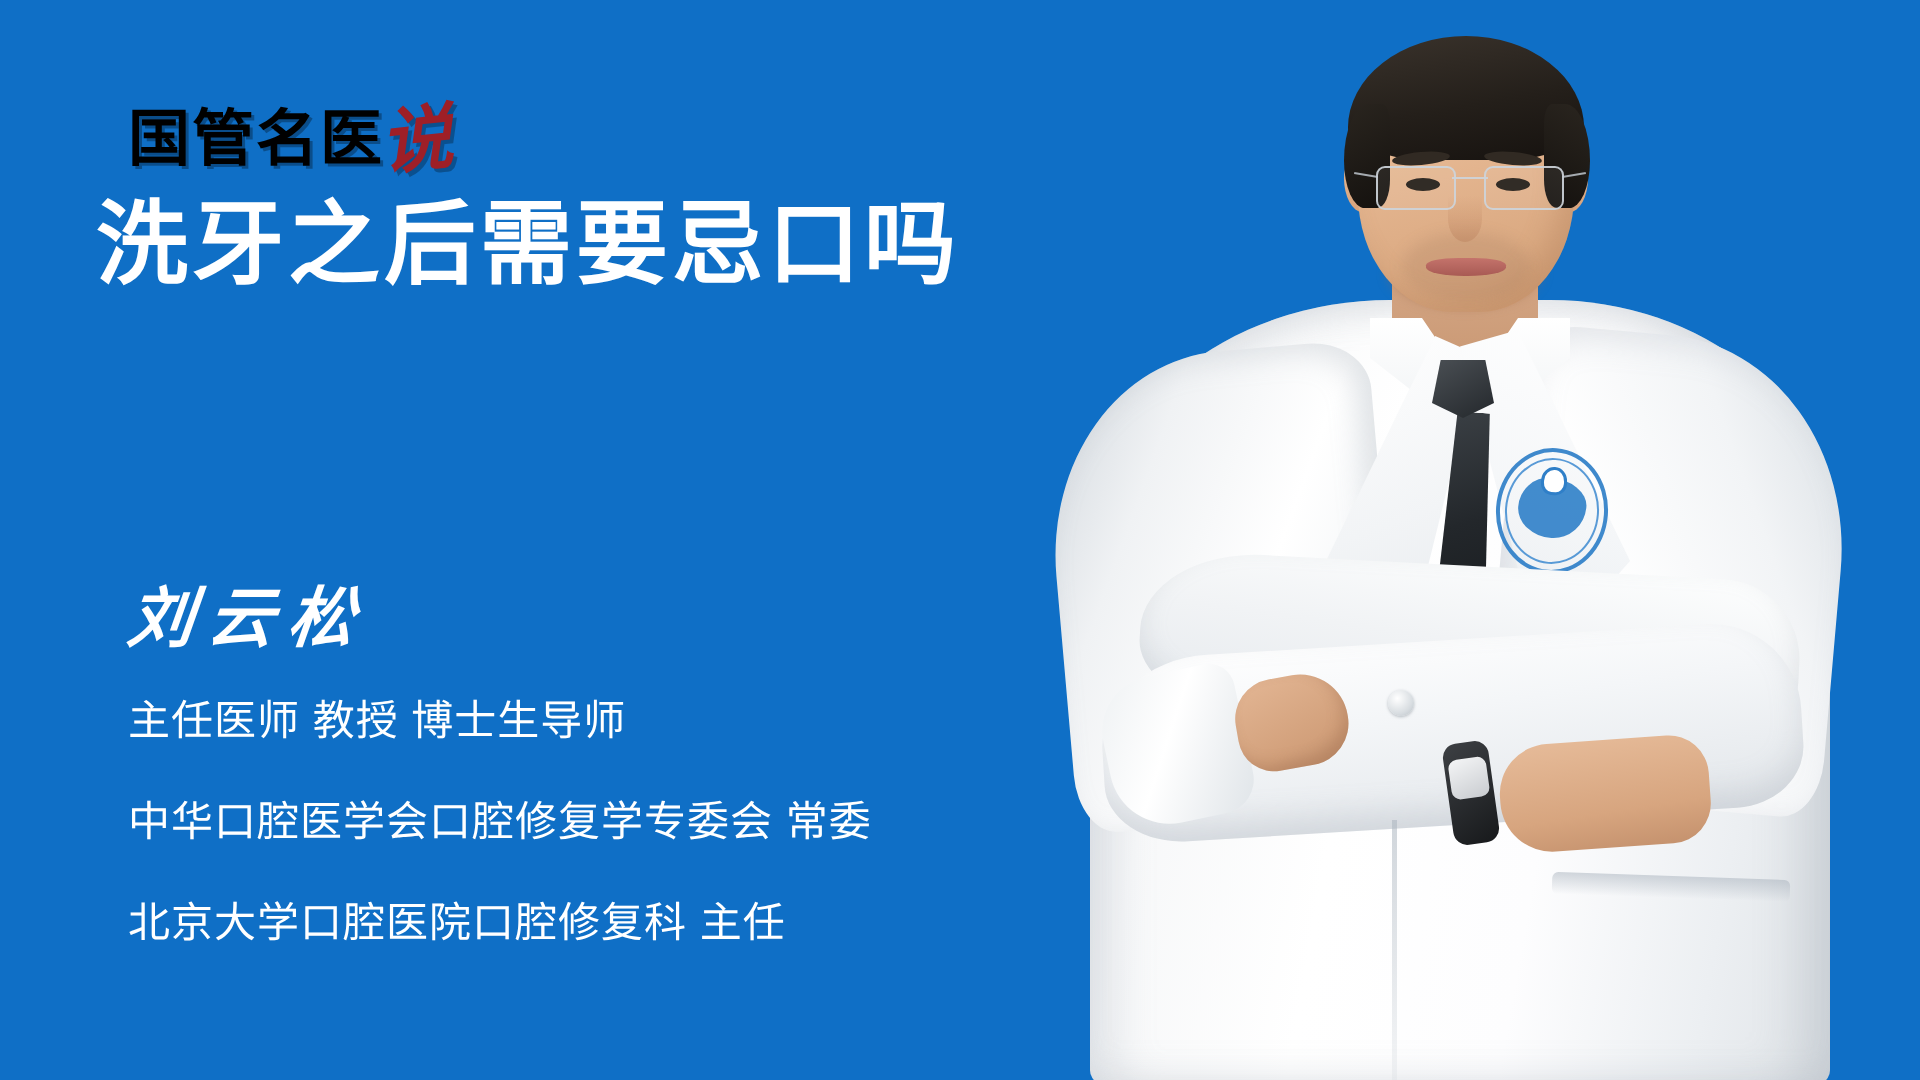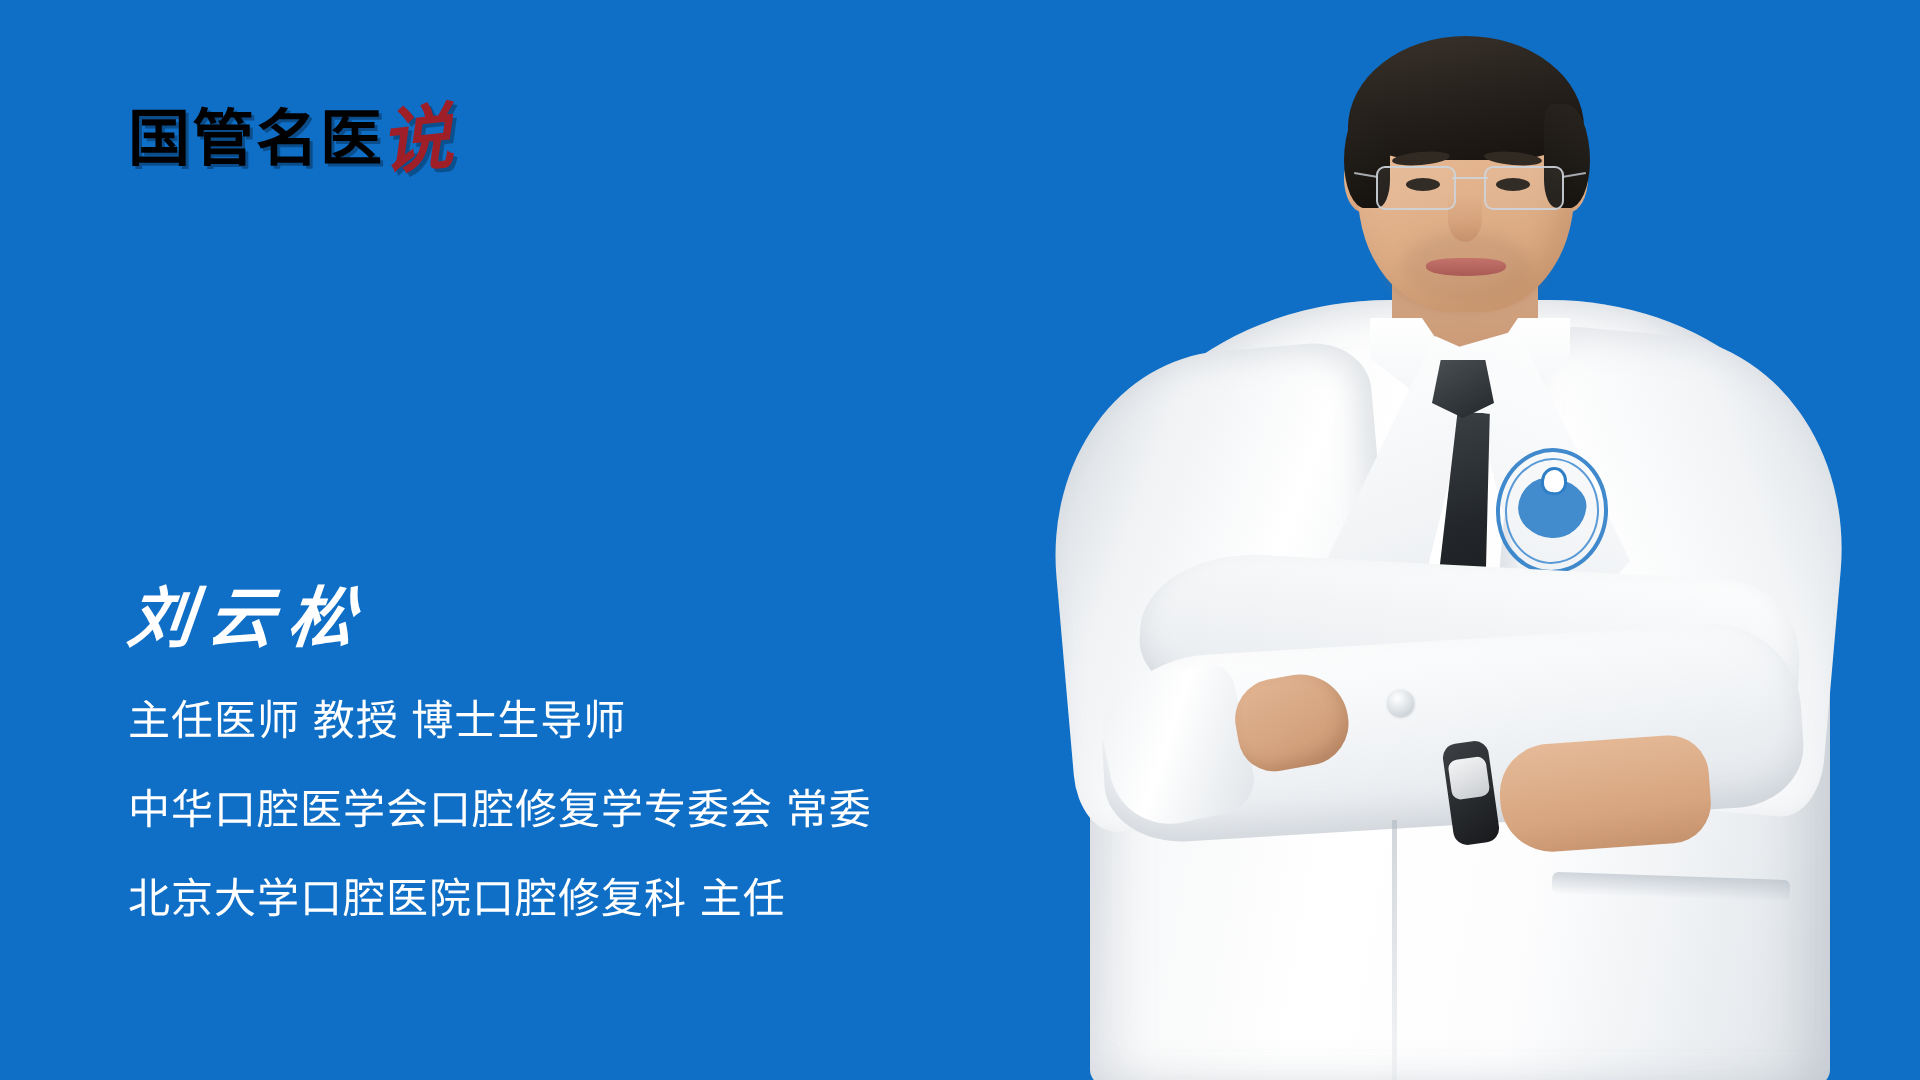--- a/index.html
+++ b/index.html
@@ -51,21 +51,21 @@
     font-family:"Liberation Serif","DejaVu Serif",serif;
     font-size:66px;line-height:1;font-weight:700;
     font-style:italic;
     color:#ffffff;letter-spacing:14px;white-space:nowrap;
     transform:skewX(-6deg);
   }
 
   
   .credentials{
     position:absolute;left:128px;top:700px;
-    display:flex;flex-direction:column;gap:47px;
+    display:flex;flex-direction:column;gap:59px;
   }
   .cred-line{
     font-size:42px;line-height:1;font-weight:400;
     color:#ffffff;letter-spacing:1px;white-space:nowrap;
   }
 
   
   .portrait{
     position:absolute;left:940px;top:0;width:980px;height:1080px;
   }
@@ -318,20 +318,21 @@
 </head>
 <body>
 
 <div class="stage">
 
   <div class="brand">
     <span class="brand-main">国管名医</span>
     <span class="brand-accent">说</span>
   </div>
 
+  <div class="main-title">洗牙之后需要忌口吗</div>
 
   <div class="doctor-name">刘云松</div>
 
   <div class="credentials">
     <div class="cred-line">主任医师  教授  博士生导师</div>
     <div class="cred-line">中华口腔医学会口腔修复学专委会  常委</div>
     <div class="cred-line">北京大学口腔医院口腔修复科  主任</div>
   </div>
 
   <div class="portrait">

